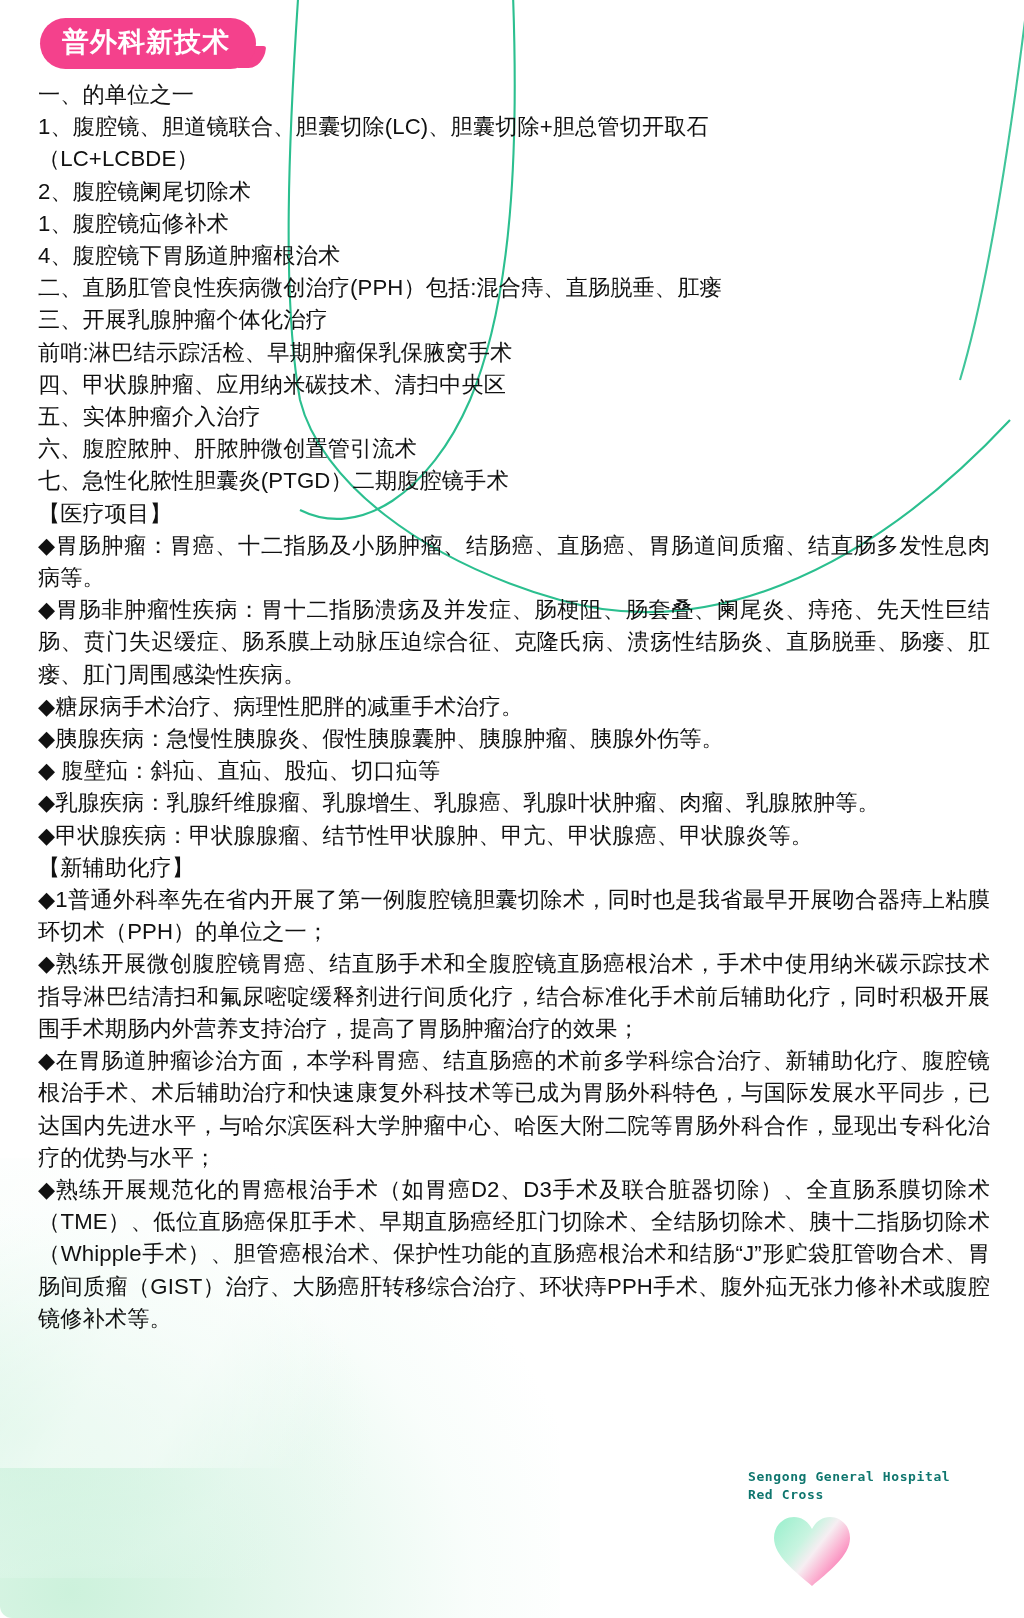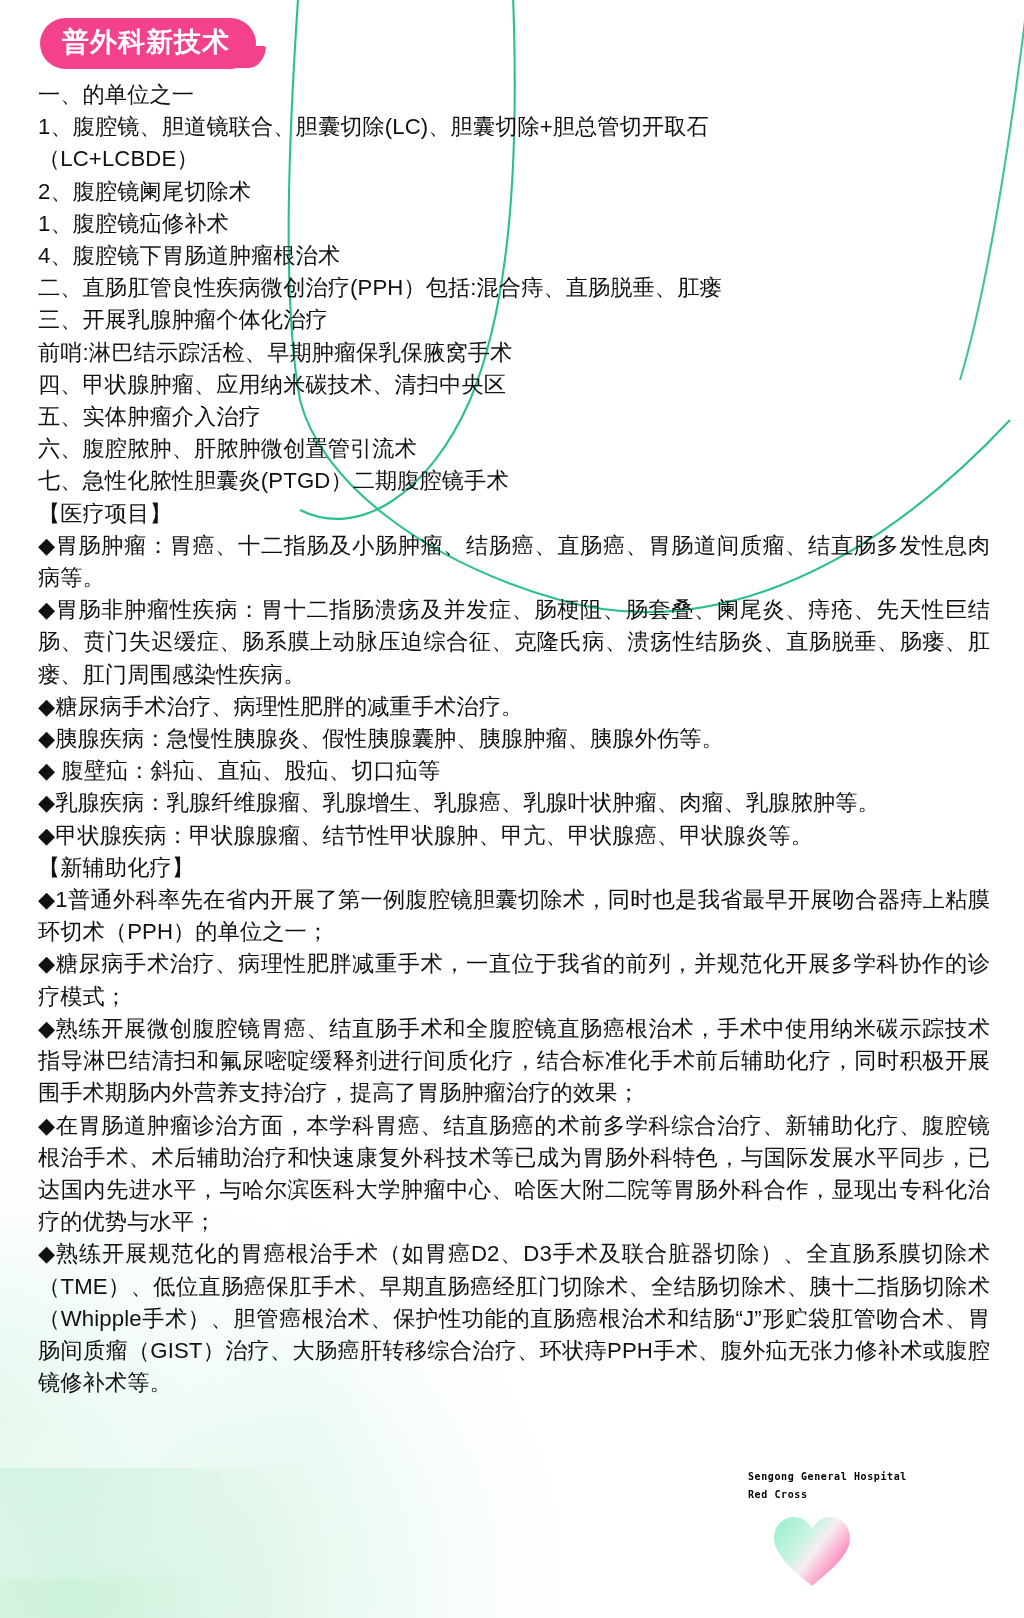--- a/index.html
+++ b/index.html
@@ -12,20 +12,21 @@
     font-family: "Liberation Sans", "DejaVu Sans", sans-serif;
   }
 
   
   #page {
     position: relative;
     width: 1024px;
     height: 1618px;
     overflow: hidden;
     background: #ffffff;
+    border-radius: 12px;
   }
 
   
   #bg-decor {
     position: absolute;
     inset: 0;
     width: 1024px;
     height: 1618px;
     pointer-events: none;
     z-index: 0;
@@ -135,23 +136,23 @@
   
   .logo-block {
     position: absolute;
     right: 36px;
     bottom: 22px;
     width: 240px;
     text-align: left;
     z-index: 3;
   }
   .logo-text {
-    color: #000000;
+    color: #0f766e;
     font-family: "DejaVu Sans Mono", "Liberation Mono", monospace;
-    font-size: 10px;
+    font-size: 13px;
     font-weight: bold;
     line-height: 18px;
     letter-spacing: 0.6px;
     white-space: nowrap;
   }
   .logo-heart-wrap {
     margin-top: 8px;
     margin-left: 18px;
   }
 </style>
@@ -198,21 +199,20 @@
       <div class="line">【医疗项目】</div>
       <div class="line justify">◆胃肠肿瘤：胃癌、十二指肠及小肠肿瘤、结肠癌、直肠癌、胃肠道间质瘤、结直肠多发性息肉病等。</div>
       <div class="line justify">◆胃肠非肿瘤性疾病：胃十二指肠溃疡及并发症、肠梗阻、肠套叠、阑尾炎、痔疮、先天性巨结肠、贲门失迟缓症、肠系膜上动脉压迫综合征、克隆氏病、溃疡性结肠炎、直肠脱垂、肠瘘、肛瘘、肛门周围感染性疾病。</div>
       <div class="line">◆糖尿病手术治疗、病理性肥胖的减重手术治疗。</div>
       <div class="line">◆胰腺疾病：急慢性胰腺炎、假性胰腺囊肿、胰腺肿瘤、胰腺外伤等。</div>
       <div class="line">◆ 腹壁疝：斜疝、直疝、股疝、切口疝等</div>
       <div class="line justify">◆乳腺疾病：乳腺纤维腺瘤、乳腺增生、乳腺癌、乳腺叶状肿瘤、肉瘤、乳腺脓肿等。</div>
       <div class="line">◆甲状腺疾病：甲状腺腺瘤、结节性甲状腺肿、甲亢、甲状腺癌、甲状腺炎等。</div>
       <div class="line">【新辅助化疗】</div>
       <div class="line justify">◆1普通外科率先在省内开展了第一例腹腔镜胆囊切除术，同时也是我省最早开展吻合器痔上粘膜环切术（PPH）的单位之一；</div>
-      <div class="line justify">◆糖尿病手术治疗、病理性肥胖减重手术，一直位于我省的前列，并规范化开展多学科协作的诊疗模式；</div>
       <div class="line justify">◆熟练开展微创腹腔镜胃癌、结直肠手术和全腹腔镜直肠癌根治术，手术中使用纳米碳示踪技术指导淋巴结清扫和氟尿嘧啶缓释剂进行间质化疗，结合标准化手术前后辅助化疗，同时积极开展围手术期肠内外营养支持治疗，提高了胃肠肿瘤治疗的效果；</div>
       <div class="line justify">◆在胃肠道肿瘤诊治方面，本学科胃癌、结直肠癌的术前多学科综合治疗、新辅助化疗、腹腔镜根治手术、术后辅助治疗和快速康复外科技术等已成为胃肠外科特色，与国际发展水平同步，已达国内先进水平，与哈尔滨医科大学肿瘤中心、哈医大附二院等胃肠外科合作，显现出专科化治疗的优势与水平；</div>
       <div class="line justify">◆熟练开展规范化的胃癌根治手术（如胃癌D2、D3手术及联合脏器切除）、全直肠系膜切除术（TME）、低位直肠癌保肛手术、早期直肠癌经肛门切除术、全结肠切除术、胰十二指肠切除术（Whipple手术）、胆管癌根治术、保护性功能的直肠癌根治术和结肠“J”形贮袋肛管吻合术、胃肠间质瘤（GIST）治疗、大肠癌肝转移综合治疗、环状痔PPH手术、腹外疝无张力修补术或腹腔镜修补术等。</div>
     </div>
 
   </div>
 
   <div class="logo-block">
     <div class="logo-text">Sengong  General  Hospital</div>
     <div class="logo-text">Red  Cross</div>

